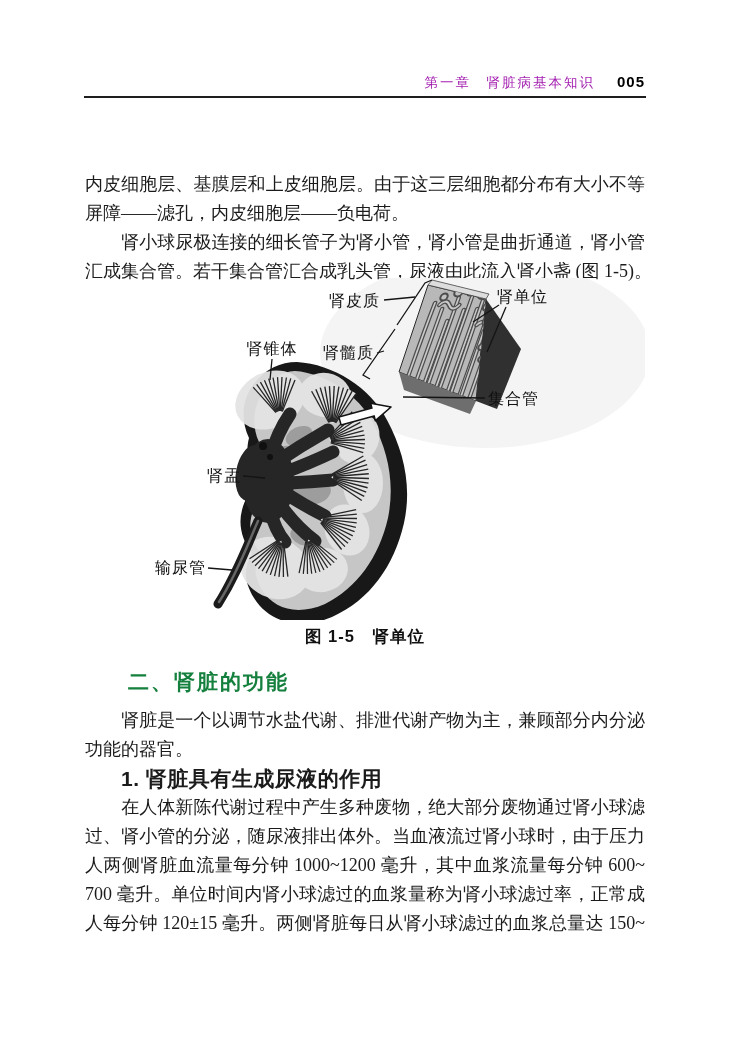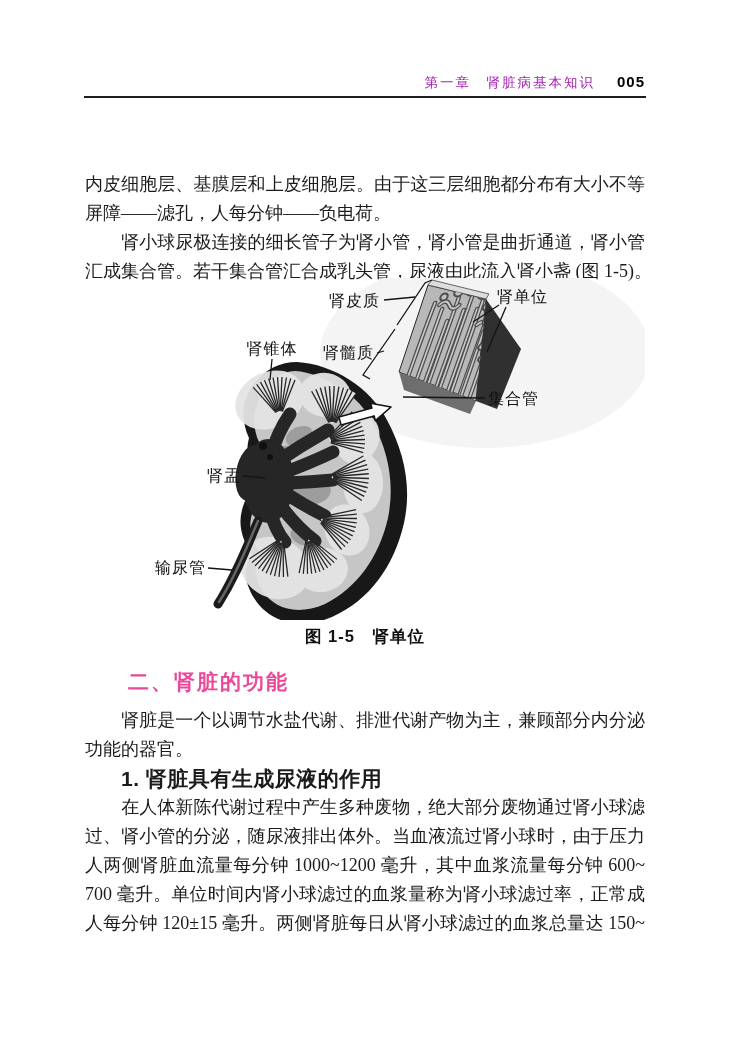--- a/index.html
+++ b/index.html
@@ -16,21 +16,21 @@
   .hdr .pnum{font-size:15px;font-weight:bold;color:#000;margin-left:22px;letter-spacing:1px;}
   .hdr-rule{position:absolute;top:96px;left:84px;width:562px;height:1.6px;background:#1e1e1e;}
   
   .tcol{position:absolute;left:85px;width:560px;}
   .line{font-size:18px;line-height:29px;height:29px;white-space:nowrap;
         text-align:justify;text-align-last:justify;}
   .line.short{text-align-last:left;white-space:normal;}
   .tb1{top:124px;margin-top:46px;}
   .tb2{top:706px;}
   .sec-head{position:absolute;left:128px;top:668px;font-size:21px;font-weight:bold;
-            letter-spacing:2px;color:#ec4899;}
+            letter-spacing:2px;color:#15803d;}
   .sub-head{font-family:"Liberation Sans","DejaVu Sans",sans-serif;
             font-size:21px;font-weight:bold;letter-spacing:.5px;
             text-align:center;text-align-last:left !important;}
   
   .fig{position:absolute;left:85px;top:278px;width:560px;height:342px;}
   .fig-caption{position:absolute;left:85px;top:626px;width:560px;text-align:center;
                font-family:Liberation Sans, sans-serif;
                font-size:16.5px;font-weight:bold;color:#111;letter-spacing:1px;}
   .svglabel{font-family:"Liberation Serif","DejaVu Serif",serif;font-size:16px;
             fill:#111;letter-spacing:1px;}
@@ -45,21 +45,21 @@
 <div class="page">
 
   <div class="hdr">
     <span class="chapter">第一章　肾脏病基本知识</span>
     <span class="pnum">005</span>
   </div>
   <div class="hdr-rule"></div>
 
   <div class="tcol tb1" style="position:absolute;">
     <div class="line">内皮细胞层、基膜层和上皮细胞层。由于这三层细胞都分布有大小不等</div>
-    <div class="line short">屏障——滤孔，人每分钟——负电荷。</div>
+    <div class="line short">屏障——滤孔，内皮细胞层——负电荷。</div>
     <div class="line">　　肾小球尿极连接的细长管子为肾小管，肾小管是曲折通道，肾小管</div>
     <div class="line">汇成集合管。若干集合管汇合成乳头管，尿液由此流入肾小盏 (图 1-5)。</div>
   </div>
 
   <svg class="fig" viewBox="0 0 560 342">
     <defs>
       <g id="fan">
         <path d="M4,0 L33.9,-21.2 A40,40 0 0 1 33.9,21.2 Z" fill="#e3e3e3"></path>
         <g stroke="#262626" stroke-width="1.3">
           <line x1="5.1" y1="-3.2" x2="33.9" y2="-21.2"></line>

